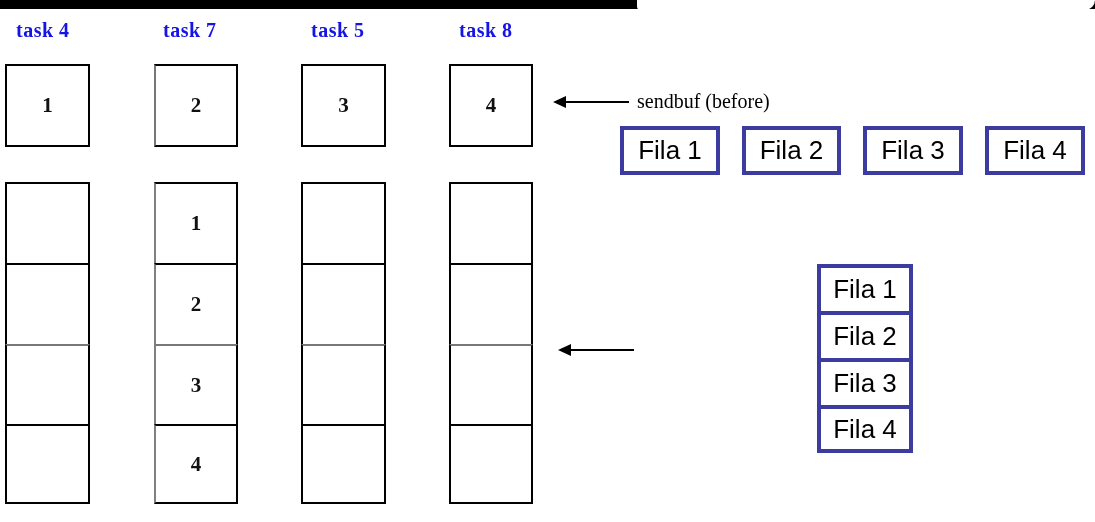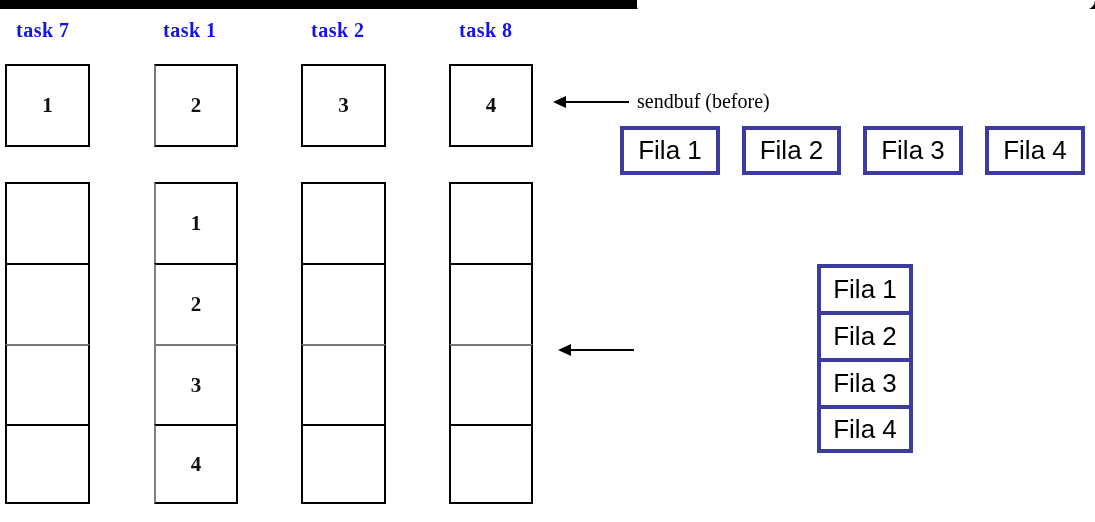--- a/index.html
+++ b/index.html
@@ -156,23 +156,23 @@
 </head>
 <body>
 
 <div id="canvas">
 
   <div class="top-strip"></div>
   <div class="top-blob"></div>
   <div class="top-blob-2"></div>
   <div class="top-blob-3"></div>
 
-  <div class="task-label" style="left:16px;  top:19px;">task 7</div>
-  <div class="task-label" style="left:163px; top:19px;">task 1</div>
-  <div class="task-label" style="left:311px; top:19px;">task 2</div>
+  <div class="task-label" style="left:16px;  top:19px;">task 4</div>
+  <div class="task-label" style="left:163px; top:19px;">task 7</div>
+  <div class="task-label" style="left:311px; top:19px;">task 5</div>
   <div class="task-label" style="left:459px; top:19px;">task 8</div>
 
   <div class="send-cell" style="left:5px;   top:64px; width:85px; height:83px;">1</div>
   <div class="send-cell soft-left" style="left:154px; top:64px; width:84px; height:83px;">2</div>
   <div class="send-cell" style="left:301px; top:64px; width:85px; height:83px;">3</div>
   <div class="send-cell" style="left:449px; top:64px; width:84px; height:83px;">4</div>
 
   <div class="recv-col" style="left:5px; top:182px; width:85px;">
     <div class="recv-cell" style="height:81px;"></div>
     <div class="recv-cell" style="height:81px;"></div>

